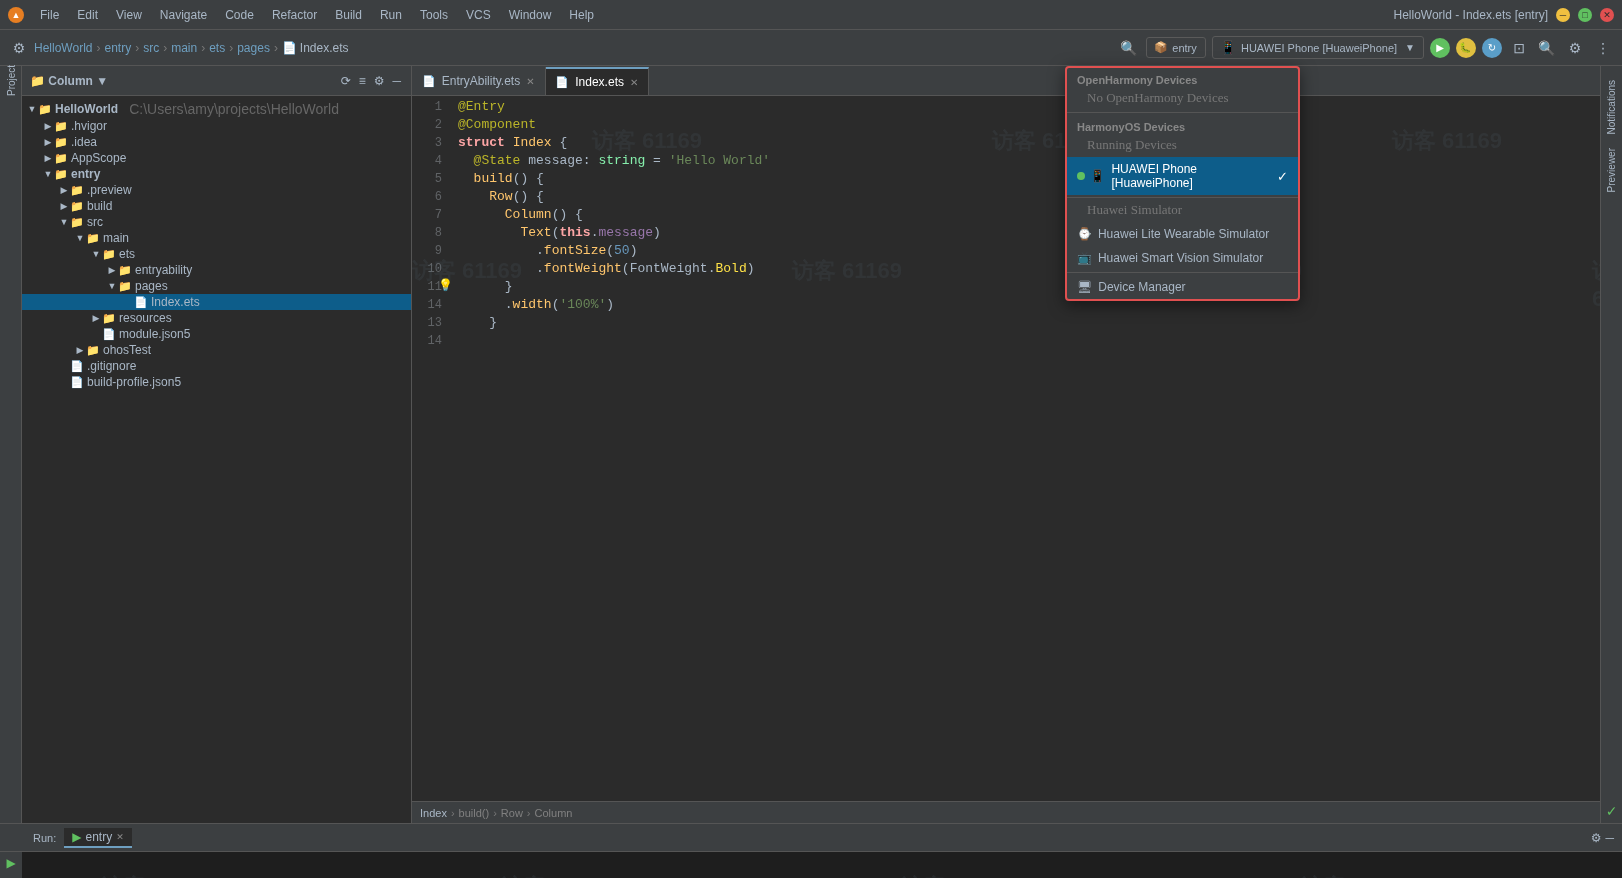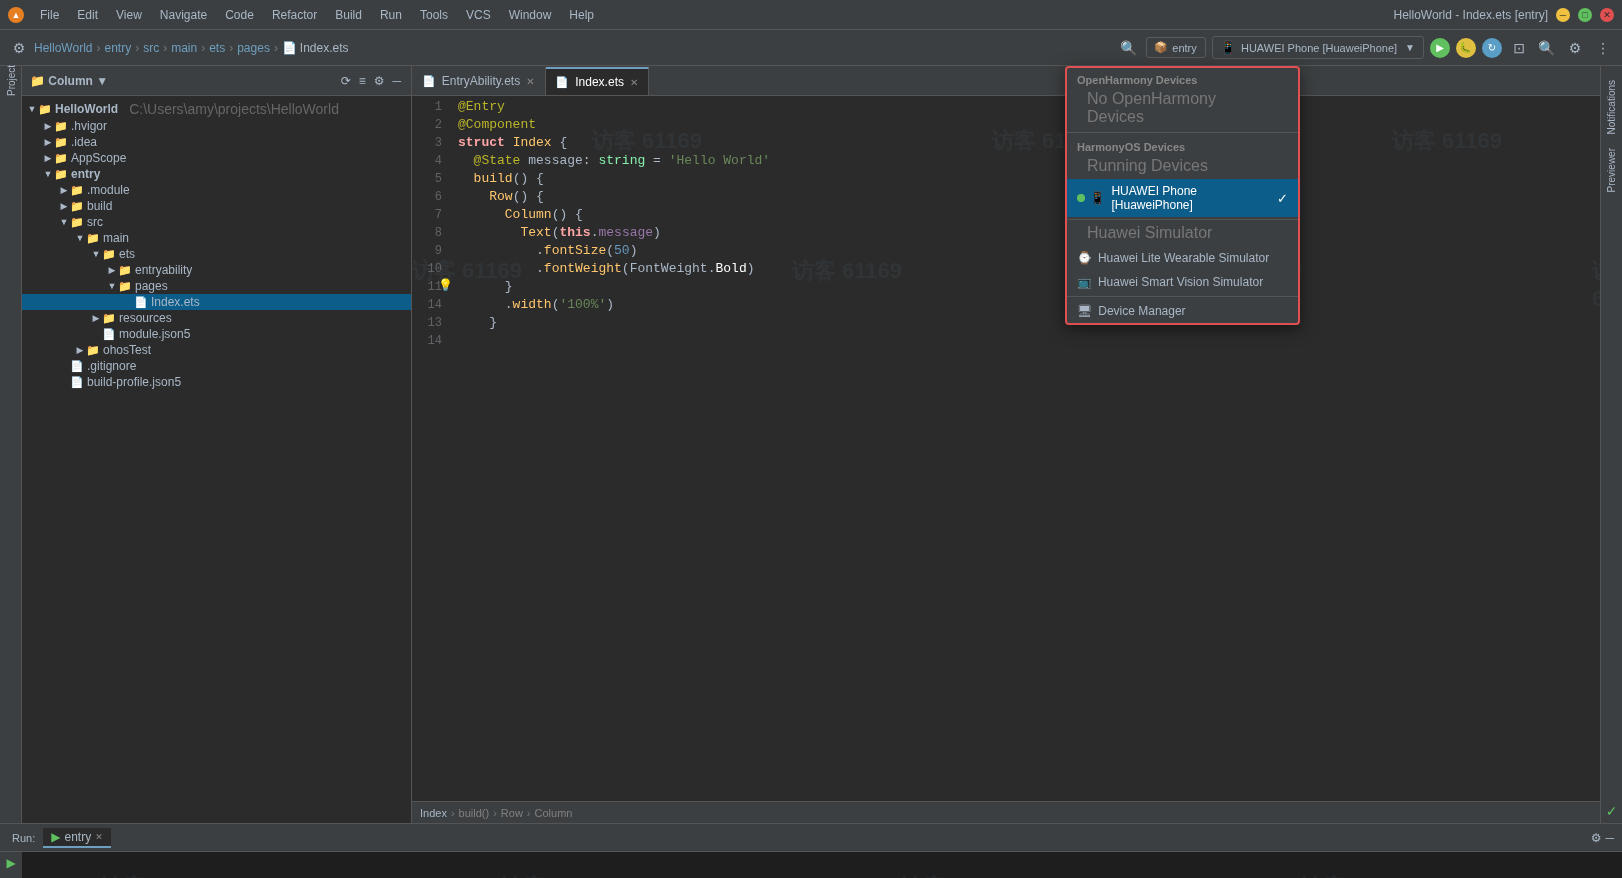--- a/index.html
+++ b/index.html
@@ -296,21 +296,21 @@
       cursor: pointer;
       display: flex; align-items: center; gap: 4px;
     }
     .bottom-tab.active {
       background: #2b2b2b;
       border-bottom: 2px solid #6e9fc0;
     }
     .bottom-tab-close { font-size: 9px; color: #888; cursor: pointer; }
     .bottom-icons { margin-left: auto; display: flex; gap: 4px; }
     .run-controls {
-      display: flex; align-items: center; gap: 4px; padding: 0 4px;
+      display: flex; align-items: center; gap: 4px; padding: 0 4px; margin-left: 21px;
     }
     .bottom-content {
       flex: 1;
       background: #1e1e1e;
       display: flex;
     }
     .bottom-left-icons {
       width: 22px;
       background: #3c3f41;
       display: flex; flex-direction: column; align-items: center; padding-top: 4px; gap: 2px;
@@ -339,22 +339,23 @@
       box-shadow: 0 4px 16px rgba(0,0,0,0.5);
     }
     .dropdown-section-label {
       padding: 6px 12px 2px 10px;
       font-size: 11px;
       color: #888;
       font-weight: bold;
     }
     .dropdown-sub-label {
       padding: 2px 27px 4px 20px;
-      font-size: 16px;
+      font-size: 13px;
       color: #777;
+      font-family: Liberation Serif, serif;
     }
     .dropdown-item {
       padding: 5px 10px;
       display: flex;
       align-items: center;
       gap: 6px;
       cursor: pointer;
       font-size: 12px;
       color: #a9b7c6;
     }
@@ -530,21 +531,21 @@
         <span class="tree-indent" style="width:20px;"></span>
         <span class="tree-arrow">▼</span>
         <span class="tree-icon folder-icon">📁</span>
         <span style="font-weight:bold;">entry</span>
       </div>
 
       <div class="tree-item">
         <span class="tree-indent" style="width:36px;"></span>
         <span class="tree-arrow">▶</span>
         <span class="tree-icon folder-icon">📁</span>
-        <span>.module</span>
+        <span>.preview</span>
       </div>
 
       <div class="tree-item">
         <span class="tree-indent" style="width:36px;"></span>
         <span class="tree-arrow">▶</span>
         <span class="tree-icon folder-icon">📁</span>
         <span>build</span>
       </div>
 
       <div class="tree-item">
@@ -672,21 +673,21 @@
         <div class="code-line"><span class="decorator">@Entry</span></div>
         <div class="code-line"><span class="decorator">@Component</span></div>
         <div class="code-line"><span class="kw">struct</span> <span style="color:#ffc66d;">Index</span> {</div>
         <div class="code-line">  <span class="decorator">@State</span> <span style="color:#a9b7c6;">message</span>: <span style="color:#86efac;">string</span> = <span class="str">'Hello World'</span></div>
         <div class="code-line"></div>
         <div class="code-line">  <span class="func">build</span>() {</div>
         <div class="code-line">    <span class="func">Row</span>() {</div>
         <div class="code-line">      <span class="func">Column</span>() {</div>
         <div class="code-line">        <span class="func">Text</span>(<span class="kw">this</span>.<span style="color:#9876aa;">message</span>)</div>
         <div class="code-line">          .<span class="method">fontSize</span>(<span class="num">50</span>)</div>
-        <div class="code-line">          .<span class="method">fontWeight</span>(<span style="color:#a9b7c6;">FontWeight</span>.<span style="color:#ffffff;">Bold</span>)</div>
+        <div class="code-line">          .<span class="method">fontWeight</span>(<span style="color:#a9b7c6;">FontWeight</span>.<span style="color:#fde047;">Bold</span>)</div>
         <div class="code-line">      }</div>
         <div class="code-line">      .<span class="method">width</span>(<span class="str">'100%'</span>)</div>
         <div class="code-line">    }</div>
       </div>
 
       <div style="position:absolute; left:26px; top:calc(2px + 10*18px); color:#e0c040; font-size:12px;">💡</div>
     </div>
 
     <div class="editor-breadcrumb">
       <span style="color:#a9b7c6;">Index</span>

